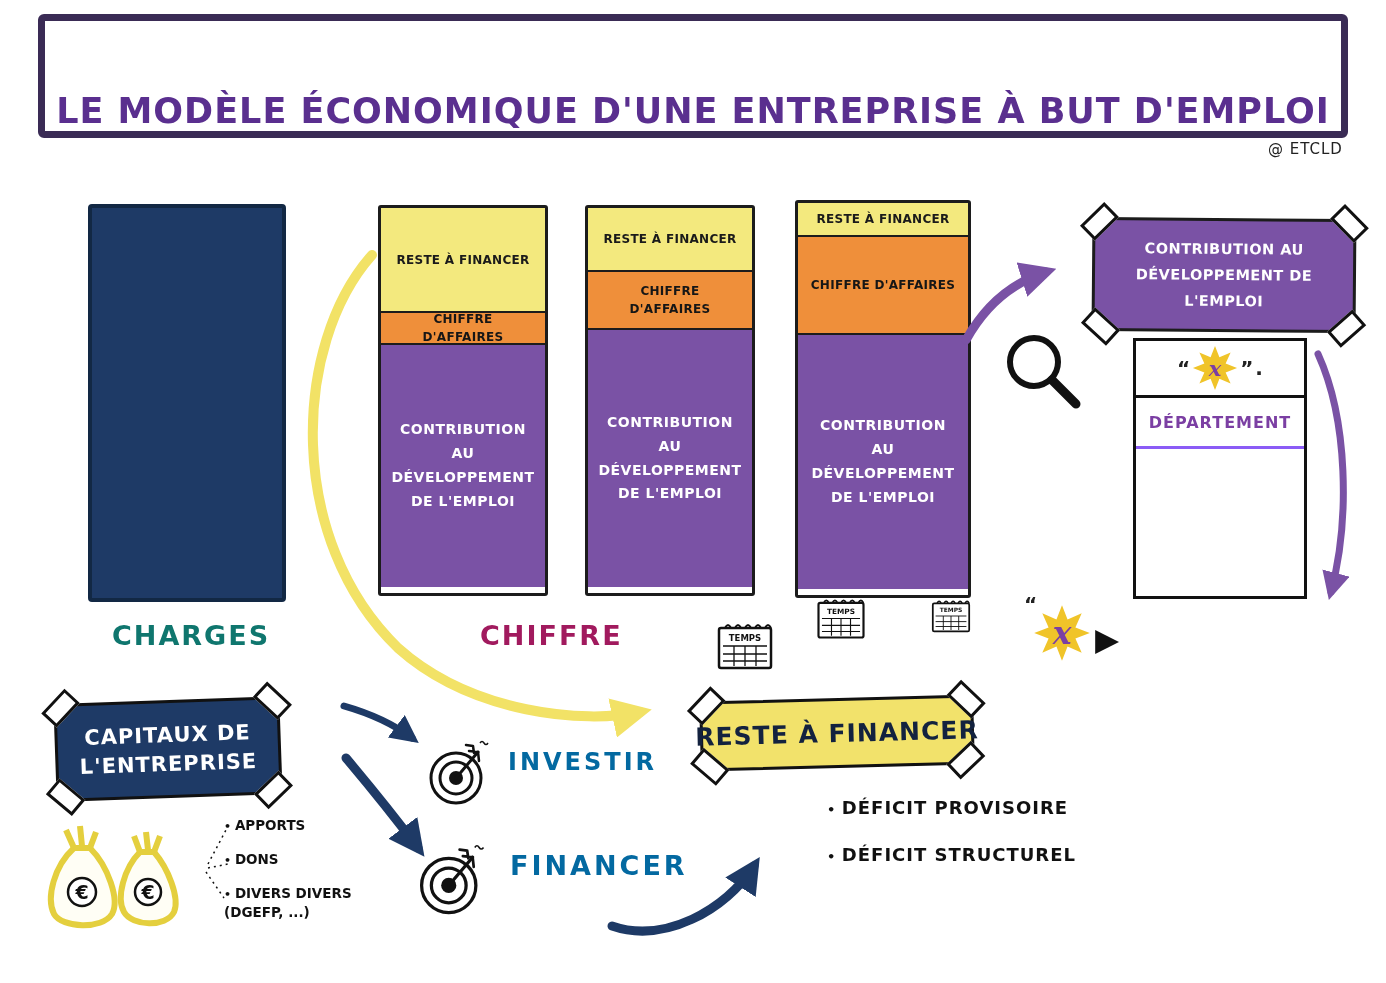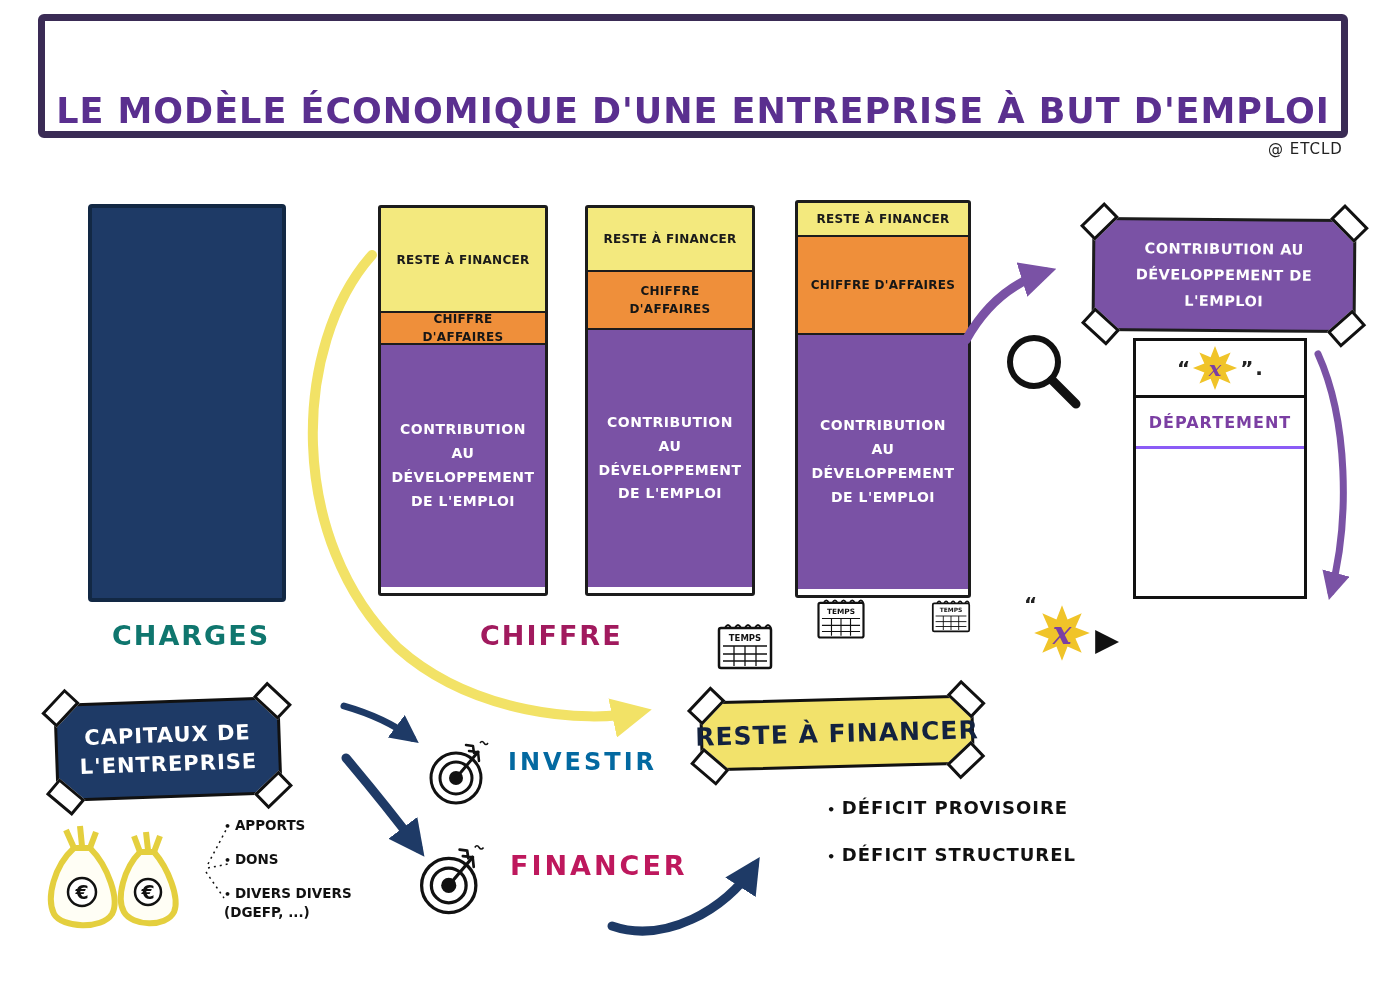--- a/index.html
+++ b/index.html
@@ -83,21 +83,21 @@
   .euro{font-size:19px;font-weight:bold;fill:#111;text-anchor:middle;font-family:"DejaVu Sans",sans-serif;}
   .sources-list{position:absolute;left:224px;top:816px;width:158px;margin:0;padding:0;list-style:none;}
   .sources-list li{font-size:13.5px;font-weight:bold;margin-bottom:15px;line-height:1.4;}
   .sources-list li::before{content:"• ";font-size:11px;}
 
   
   .target{position:absolute;}
   .target-1{left:424px;top:738px;width:70px;height:70px;}
   .target-2{left:414px;top:842px;width:76px;height:76px;}
   .investir-label{position:absolute;left:508px;top:748px;font-size:24px;font-weight:bold;letter-spacing:3px;color:#0369a1;}
-  .financer-label{position:absolute;left:510px;top:850px;font-size:27px;font-weight:bold;letter-spacing:3px;color:#be185d;}
+  .financer-label{position:absolute;left:510px;top:850px;font-size:27px;font-weight:bold;letter-spacing:3px;color:#0369a1;}
 
   
   .reste-banner{position:absolute;left:700px;top:698px;width:268px;height:64px;
     background:#f2e26b;border:3.5px solid #111;border-radius:10px;transform:rotate(-1.5deg);z-index:5;
     display:flex;align-items:center;justify-content:center;}
   .reste-banner .txt{font-size:25px;font-weight:bold;color:#13223f;letter-spacing:1px;white-space:nowrap;}
   .deficit-list{position:absolute;left:810px;top:780px;margin:17px;padding:0;list-style:none;}
   .deficit-list li{font-size:18px;font-weight:bold;letter-spacing:1px;margin-bottom:26px;color:#111;}
   .deficit-list li::before{content:"• ";font-size:13px;}
 

